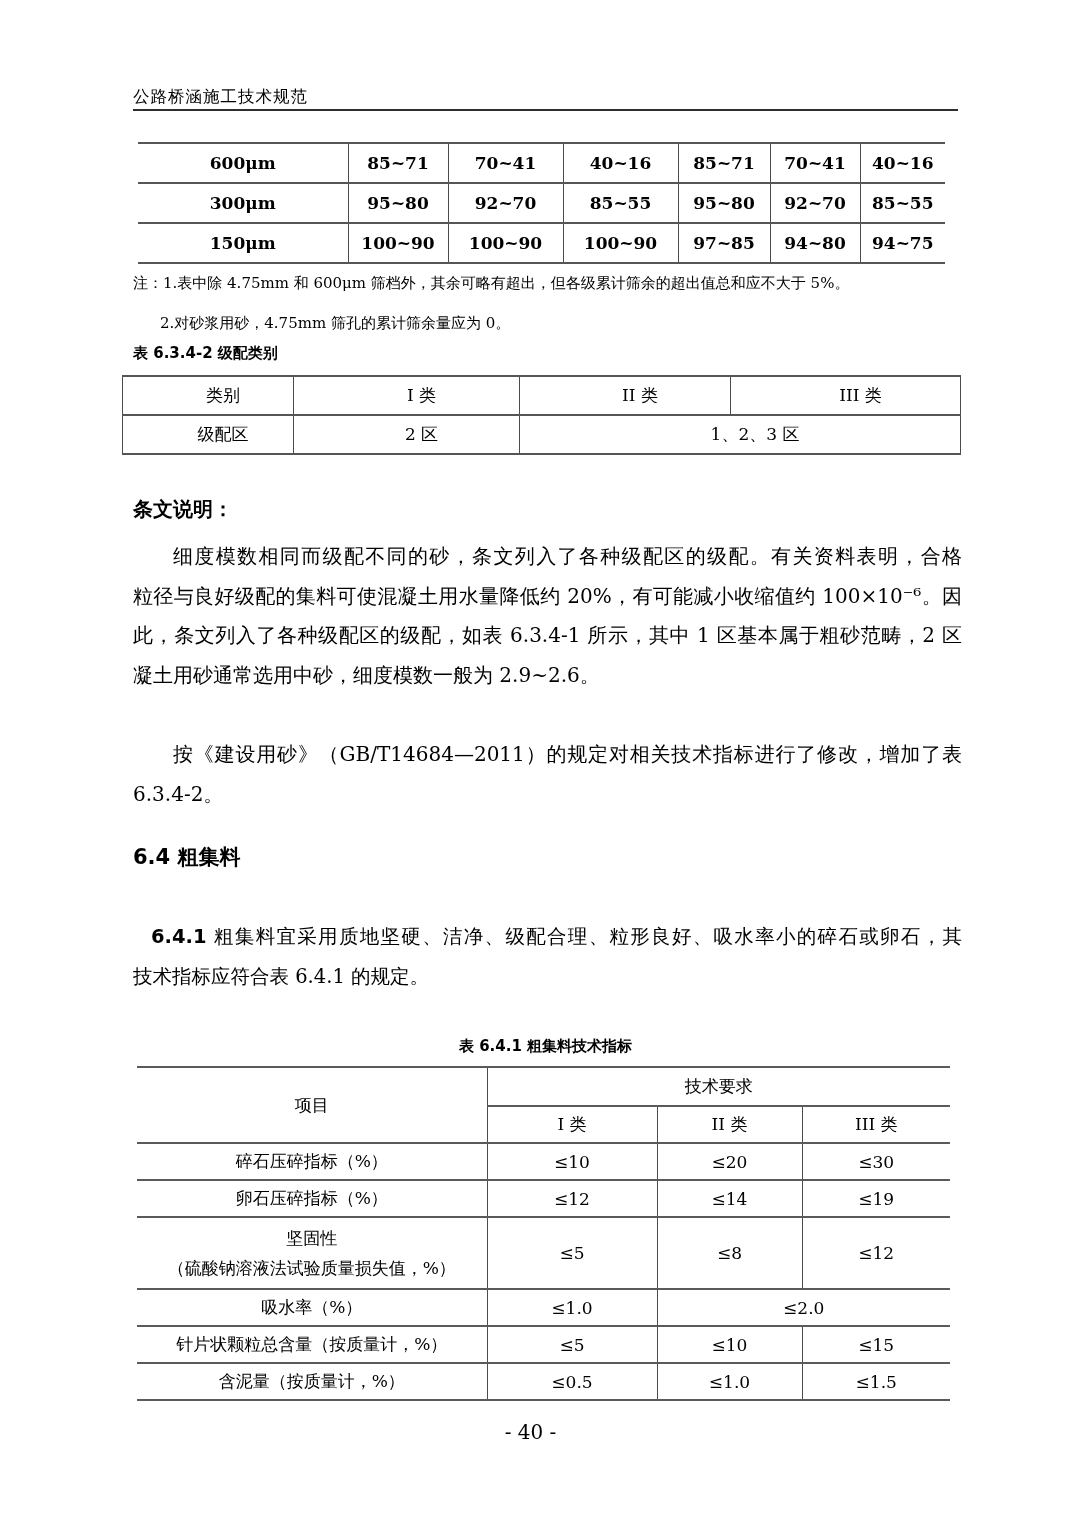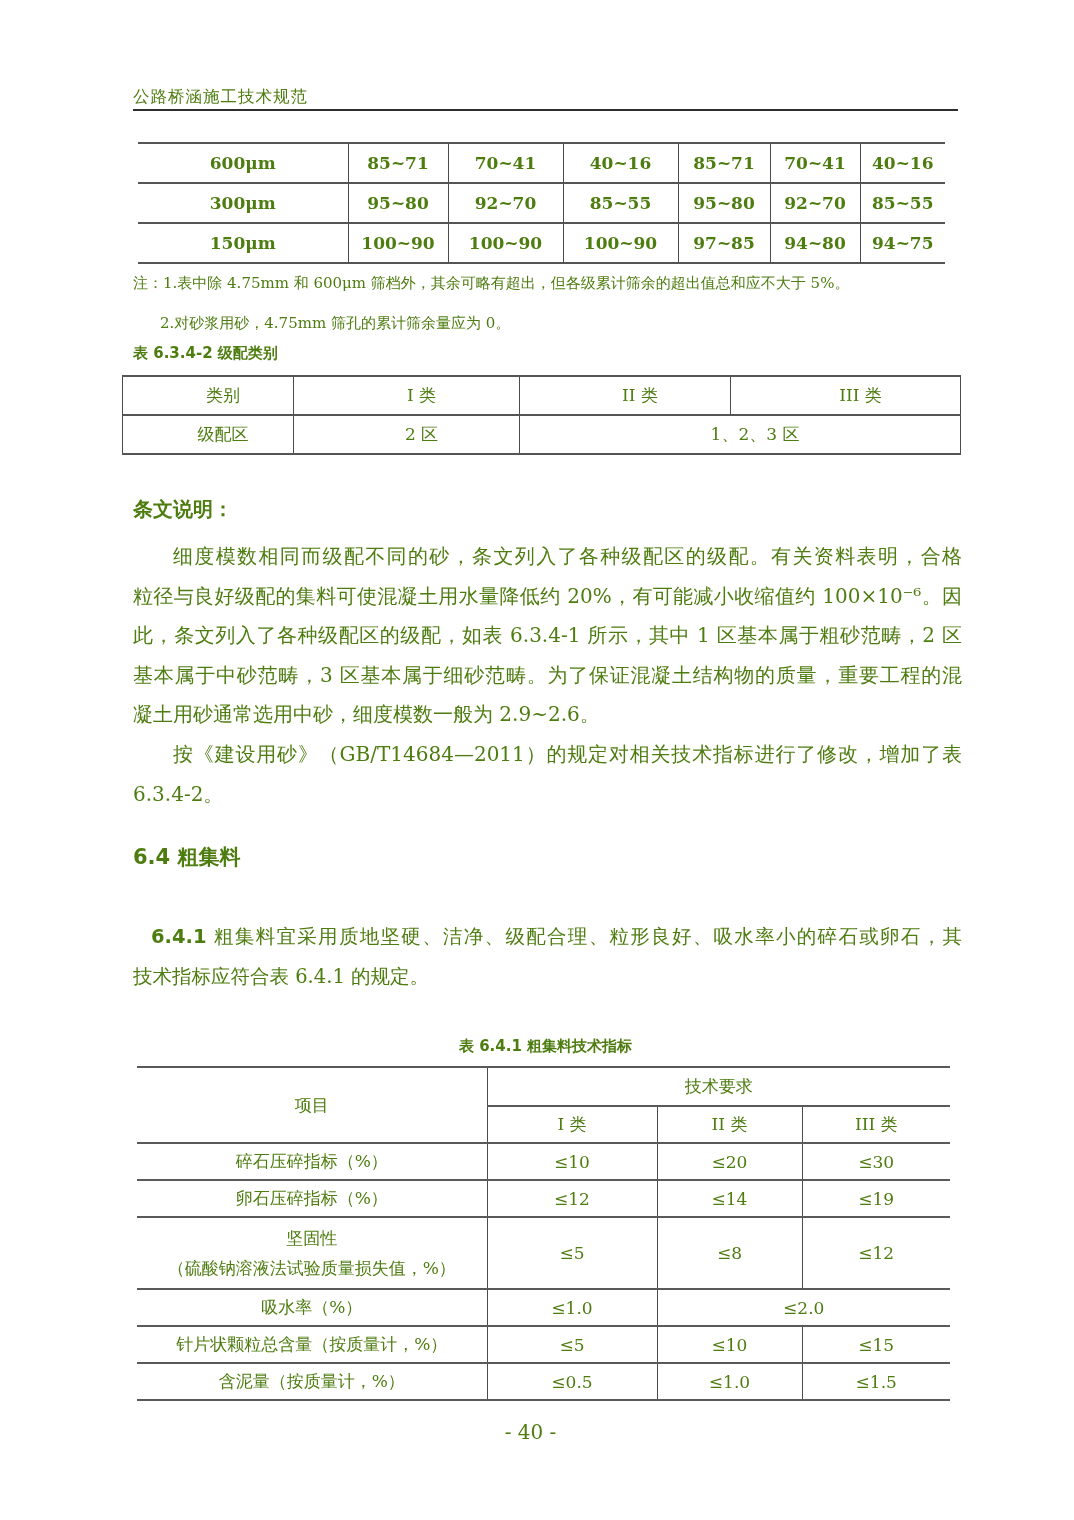--- a/index.html
+++ b/index.html
@@ -1,18 +1,18 @@
 <!DOCTYPE html>
 <html><head>
 <meta charset="utf-8">
 <style>
   html,body { margin:0; padding:0; background:#ffffff; }
   .page {
     position:relative; width:1074px; height:1520px; background:#ffffff;
-    font-family:"DejaVu Serif","Liberation Serif",serif; color:#4d7c0f;
+    font-family:"DejaVu Serif","Liberation Serif",serif; color:#000000;
     overflow:hidden;
   }
   .abs { position:absolute; }
 
   
   .doc-header { left:133px; top:86px; font-size:16.5px; letter-spacing:1px; }
   .header-rule { left:133px; top:109px; width:825px; height:2px; background:#2e2e2e; }
 
   
   table { border-collapse:collapse; table-layout:fixed; }
@@ -142,21 +142,20 @@
       <td colspan="2">1、2、3 区</td>
     </tr>
   </tbody>
     </table>
 
   <div class="abs cmt-head">条文说明：</div>
   <div class="abs para para1">
     <div class="pline first">细度模数相同而级配不同的砂，条文列入了各种级配区的级配。有关资料表明，合格</div>
     <div class="pline">粒径与良好级配的集料可使混凝土用水量降低约 20%，有可能减小收缩值约 100×10⁻⁶。因</div>
     <div class="pline">此，条文列入了各种级配区的级配，如表 6.3.4-1 所示，其中 1 区基本属于粗砂范畴，2 区</div>
-    <div class="pline">基本属于中砂范畴，3 区基本属于细砂范畴。为了保证混凝土结构物的质量，重要工程的混</div>
     <div class="pline last">凝土用砂通常选用中砂，细度模数一般为 2.9~2.6。</div>
   </div>
   <div class="abs para para2">
     <div class="pline first">按《建设用砂》（GB/T14684—2011）的规定对相关技术指标进行了修改，增加了表</div>
     <div class="pline last">6.3.4-2。</div>
   </div>
 
   <div class="abs h64">6.4 粗集料</div>
   <div class="abs clause">
     <div class="pline first"><span class="clause-num">6.4.1</span><span> 粗集料宜采用质地坚硬、洁净、级配合理、粒形良好、吸水率小的碎石或卵石，其</span></div>

